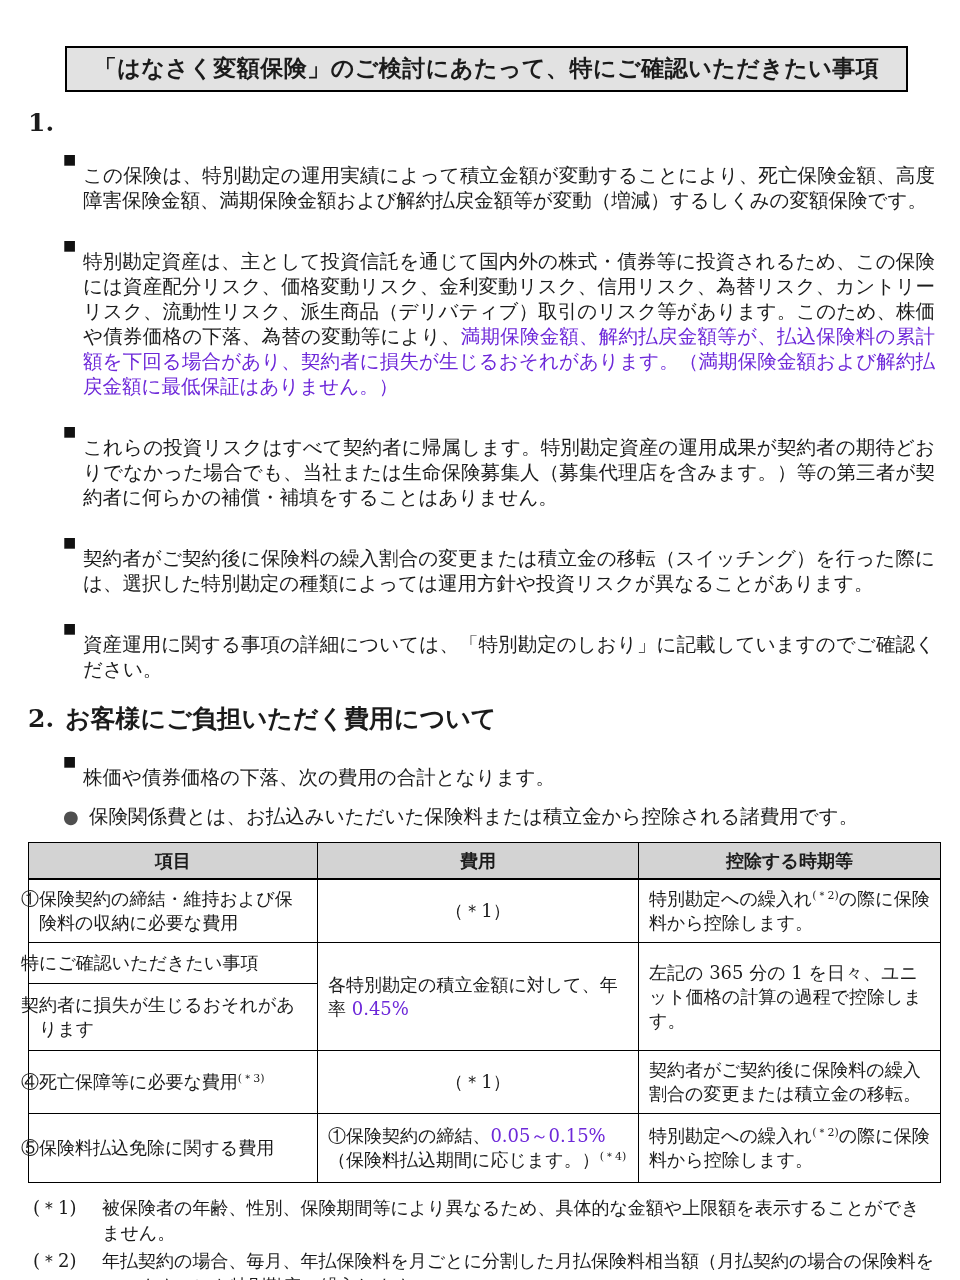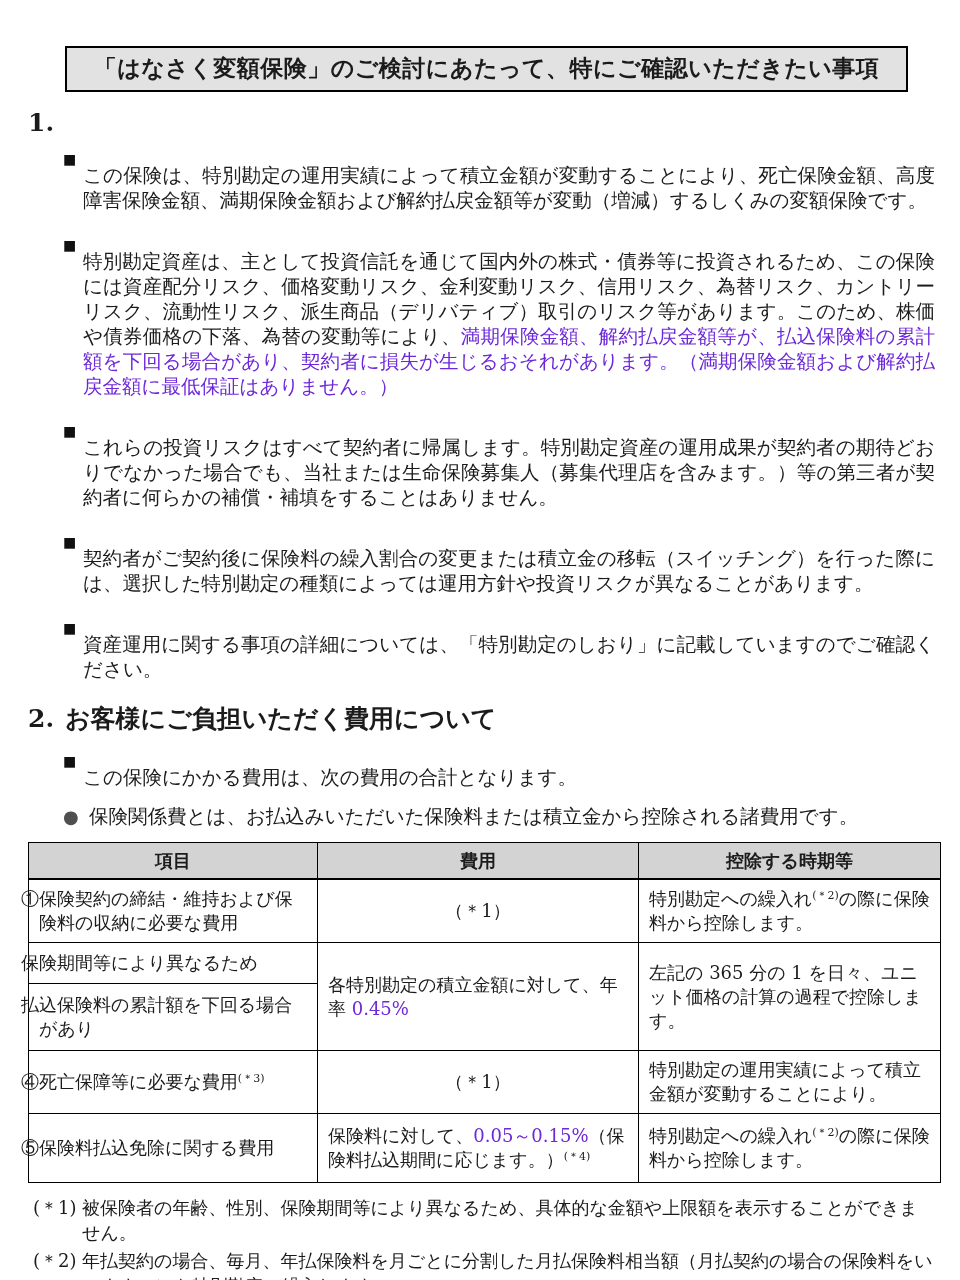--- a/index.html
+++ b/index.html
@@ -70,21 +70,21 @@
   td.r2{height:30px;}
   td.r3{height:56px;}
   td.r4{height:52px;}
   td.r5{height:58px;}
   sup{font-size:11px;line-height:0;vertical-align:6px;letter-spacing:0;}
 
   
   .footnotes{margin:12px 0 0 5px;font-size:18px;line-height:25px;}
   .fn{display:flex;margin-bottom:3px;}
   .fn .fl{flex:0 0 49px;}
-  .fn .ft{flex:1;}
+  .fn .ft{flex:1;margin-left:20px;}
   .fn.gap{margin-top:12px;}
 </style>
 </head>
 <body>
 
 <div class="page">
 
   <div class="title-box">「はなさく変額保険」のご検討にあたって、特にご確認いただきたい事項</div>
 
   <div class="sec-head">
@@ -115,21 +115,21 @@
   </div>
 
   <div class="sec-head" style="margin-top:6px;">
     <span class="sec-num">2.</span>
     <span>お客様にご負担いただく費用について</span>
   </div>
 
   <div class="bullets" style="margin-top:14px;">
     <div class="bullet" style="margin-bottom:12px;">
       <span class="sq">■</span>
-      <span class="btxt">この保険にかかる費用は、次の費用の合計となります。</span>
+      <span class="btxt">株価や債券価格の下落、次の費用の合計となります。</span>
     </div>
   </div>
 
 
   <div class="dot-line">
     <span class="dot">●</span>
     <span>保険関係費とは、お払込みいただいた保険料または積立金から控除される諸費用です。</span>
   </div>
 
   <table class="fees">
@@ -138,35 +138,35 @@
       <th class="col-item">項目</th>
       <th class="col-cost">費用</th>
       <th class="col-time">控除する時期等</th>
     </tr>
     <tr>
       <td class="item r1">①保険契約の締結・維持および保険料の収納に必要な費用</td>
       <td class="center r1">（＊1）</td>
       <td class="r1"><span>特別勘定への繰入れ</span><sup>(＊2)</sup><span>の際に保険料から控除します。</span></td>
     </tr>
     <tr>
-      <td class="item r2">保険期間等により異なるため</td>
+      <td class="item r2">特にご確認いただきたい事項</td>
       <td rowspan="2"><span>各特別勘定の積立金額に対して、年率 </span><span class="red">0.45%</span></td>
       <td rowspan="2">左記の 365 分の 1 を日々、ユニット価格の計算の過程で控除します。</td>
     </tr>
     <tr>
-      <td class="item r3">払込保険料の累計額を下回る場合があり</td>
+      <td class="item r3">契約者に損失が生じるおそれがあります</td>
     </tr>
     <tr>
       <td class="item r4"><span>④死亡保障等に必要な費用</span><sup>(＊3)</sup></td>
       <td class="center r4">（＊1）</td>
-      <td class="r4">特別勘定の運用実績によって積立金額が変動することにより。</td>
+      <td class="r4">契約者がご契約後に保険料の繰入割合の変更または積立金の移転。</td>
     </tr>
     <tr>
       <td class="item r5">⑤保険料払込免除に関する費用</td>
-      <td class="r5"><span>保険料に対して、</span><span class="red">0.05～0.15%</span><span>（保険料払込期間に応じます。）</span><sup>(＊4)</sup></td>
+      <td class="r5"><span>①保険契約の締結、</span><span class="red">0.05～0.15%</span><span>（保険料払込期間に応じます。）</span><sup>(＊4)</sup></td>
       <td class="r5"><span>特別勘定への繰入れ</span><sup>(＊2)</sup><span>の際に保険料から控除します。</span></td>
     </tr>
   </tbody>
     </table>
 
   <div class="footnotes">
     <div class="fn">
       <span class="fl">(＊1)</span>
       <span class="ft">被保険者の年齢、性別、保険期間等により異なるため、具体的な金額や上限額を表示することができません。</span>
     </div>

